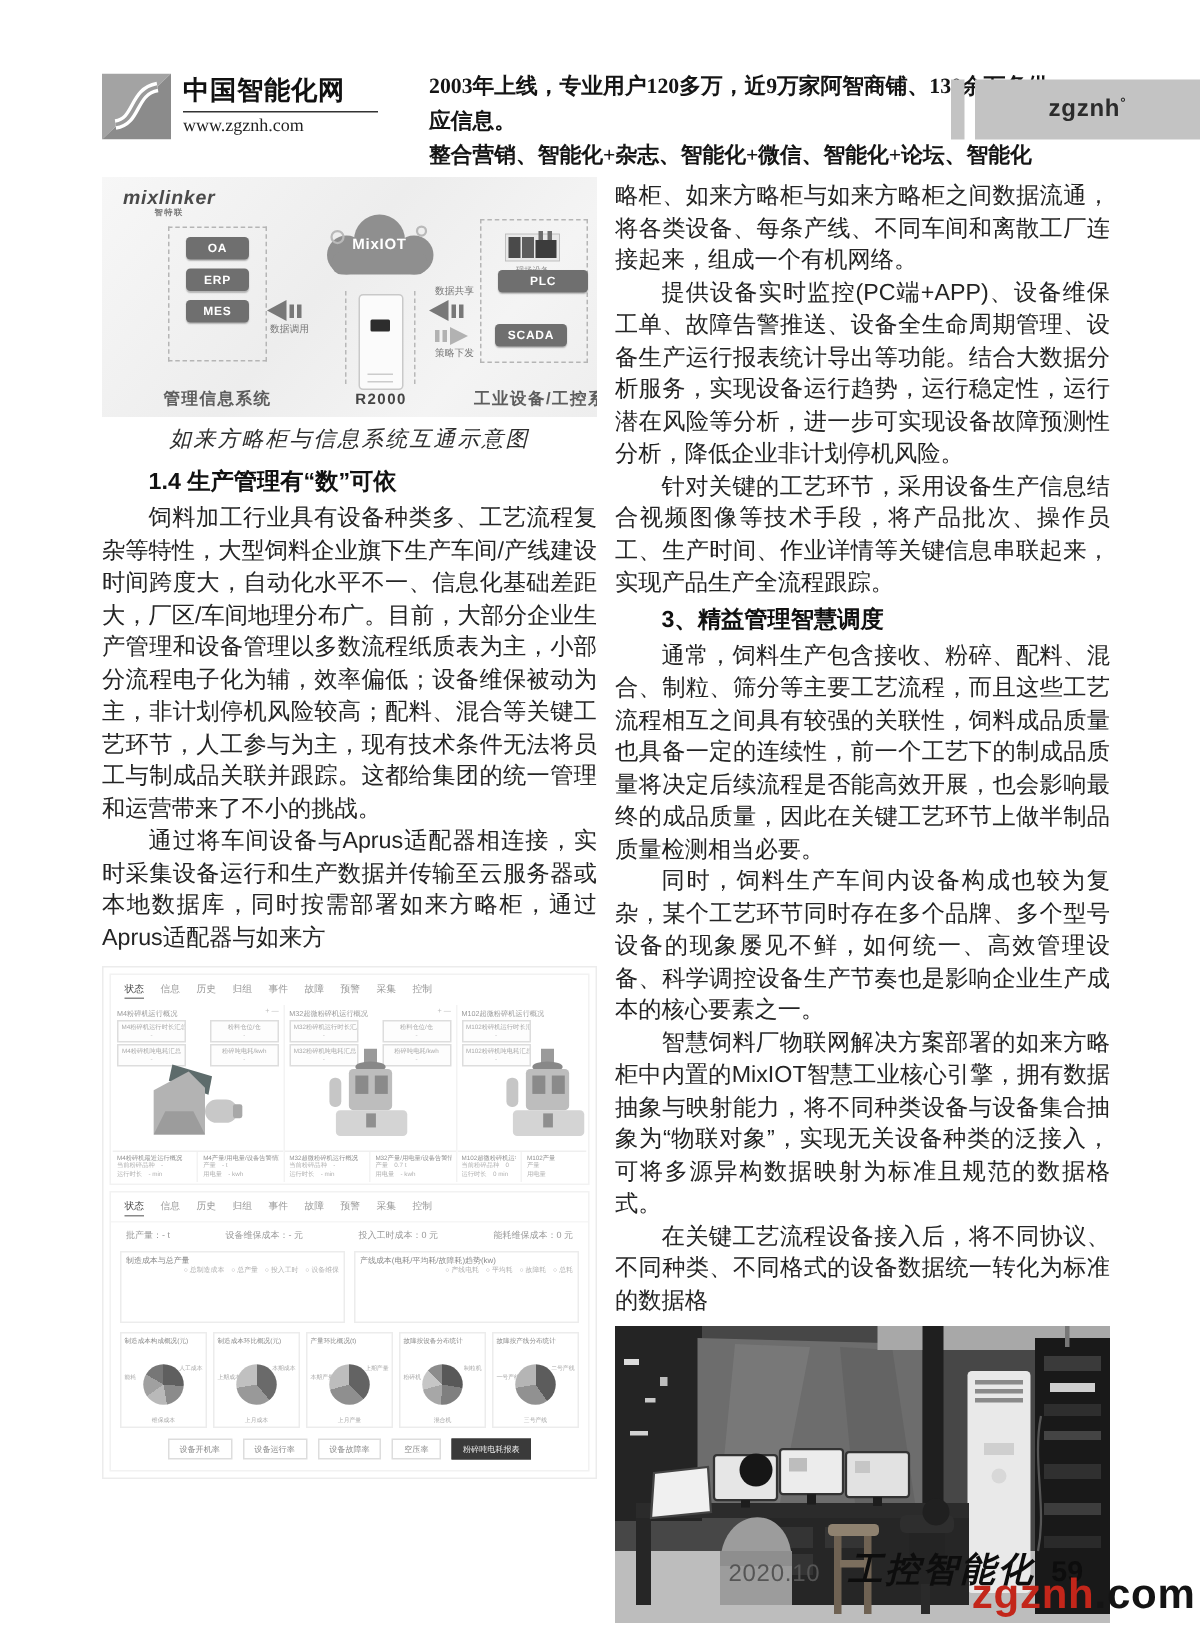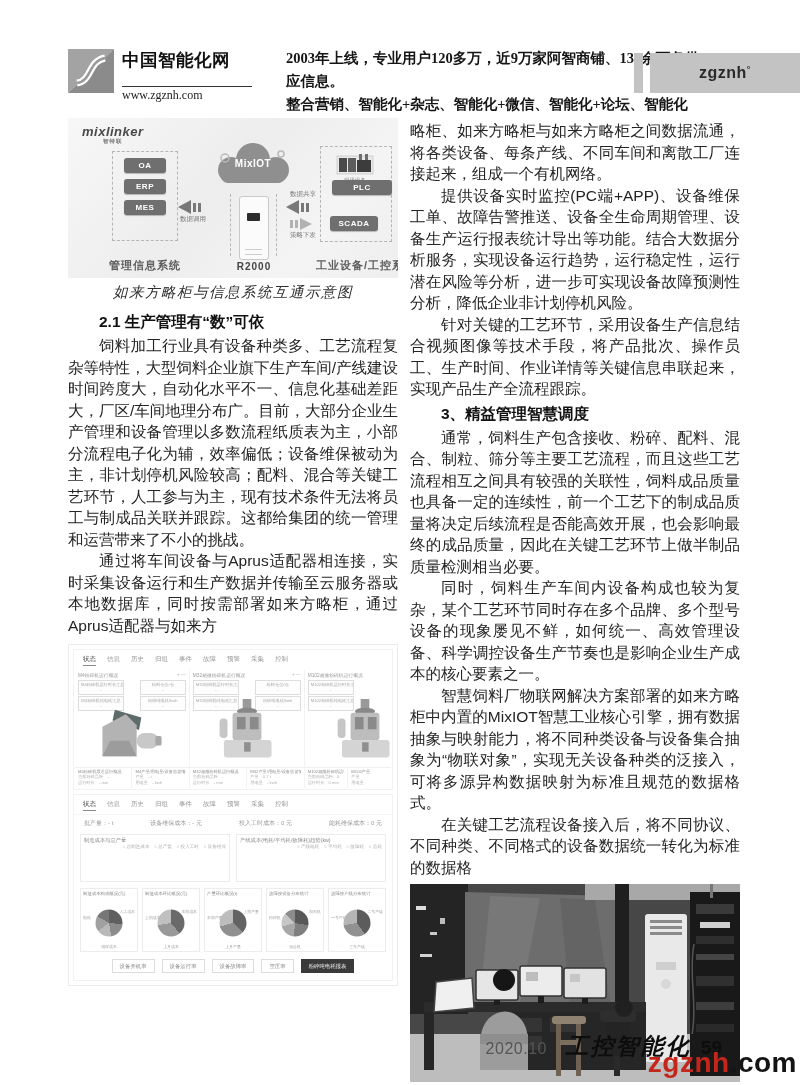--- a/index.html
+++ b/index.html
@@ -6,21 +6,21 @@
   body{
     width:800px;height:1085px;position:relative;background:#ffffff;
     font-family:"Liberation Sans","DejaVu Sans",sans-serif;color:#222;
     overflow:hidden;
   }
   
   .hdr{position:absolute;left:68px;top:46px;right:0;height:62px;}
   .hdr-logo{position:absolute;left:0;top:3px;width:46px;height:44px;}
   .hdr-sitebox{position:absolute;left:54px;top:2px;width:130px;}
   .hdr-sitename{font-family:"Liberation Serif","DejaVu Serif",serif;font-weight:bold;font-size:17.5px;color:#111;letter-spacing:.5px;}
-  .hdr-siteurl{font-family:"Liberation Serif","DejaVu Serif",serif;font-size:12px;color:#222;border-top:1.5px solid #333;margin-top:14px;padding-top:1px;}
+  .hdr-siteurl{font-family:"Liberation Serif","DejaVu Serif",serif;font-size:12px;color:#222;border-top:1.5px solid #333;margin-top:2px;padding-top:1px;}
   .hdr-tag{position:absolute;left:218px;top:1px;width:420px;
     font-family:"Liberation Serif","DejaVu Serif",serif;font-weight:bold;font-size:14.5px;color:#151515;line-height:23px;}
   .hdr-tabbar{position:absolute;right:157px;top:7px;width:9px;height:40px;background:#c3c3c3;}
   .hdr-tab{position:absolute;right:0;top:7px;width:150px;height:40px;background:#c3c3c3;
     display:flex;align-items:center;justify-content:center;font-size:16px;font-weight:bold;color:#2b2b2b;letter-spacing:.5px;}
   .hdr-tab .reg::after{content:"\00B0";font-size:9px;vertical-align:super;}
   
   .colL{position:absolute;left:68px;top:118px;width:330px;}
   .colR{position:absolute;left:410px;top:120px;width:330px;}
   .para{font-size:15.5px;line-height:21.5px;text-align:justify;margin:0;color:#242424;}
@@ -206,21 +206,21 @@
       <rect x="23" y="2" width="3" height="6" fill="#6e6e6e"></rect>
       <rect x="29" y="2" width="3" height="6" fill="#6e6e6e"></rect>
     </svg>
     <div class="dthumb-lab">现场设备</div>
     <div class="dbtn" style="position:absolute;left:264px;top:56px;width:60px;">PLC</div>
     <div class="dbtn" style="position:absolute;left:262px;top:92px;width:48px;">SCADA</div>
     <div class="dlabel dlab-r">工业设备/工控系</div>
   </div>
   <div class="figcap">如来方略柜与信息系统互通示意图</div>
 
-  <div class="subhead">2.1 生产管理有“数”可依</div>
+  <div class="subhead">1.4 生产管理有“数”可依</div>
   <p class="para indent">饲料加工行业具有设备种类多、工艺流程复杂等特性，大型饲料企业旗下生产车间/产线建设时间跨度大，自动化水平不一、信息化基础差距大，厂区/车间地理分布广。目前，大部分企业生产管理和设备管理以多数流程纸质表为主，小部分流程电子化为辅，效率偏低；设备维保被动为主，非计划停机风险较高；配料、混合等关键工艺环节，人工参与为主，现有技术条件无法将员工与制成品关联并跟踪。这都给集团的统一管理和运营带来了不小的挑战。</p>
   <p class="para indent">通过将车间设备与Aprus适配器相连接，实时采集设备运行和生产数据并传输至云服务器或本地数据库，同时按需部署如来方略柜，通过Aprus适配器与如来方</p>
 
   <div class="shot">
 
     <div class="spanel">
       <div class="mtabs">
         <span class="mtab active">状态</span>
         <span class="mtab">信息</span>
         <span class="mtab">历史</span>

